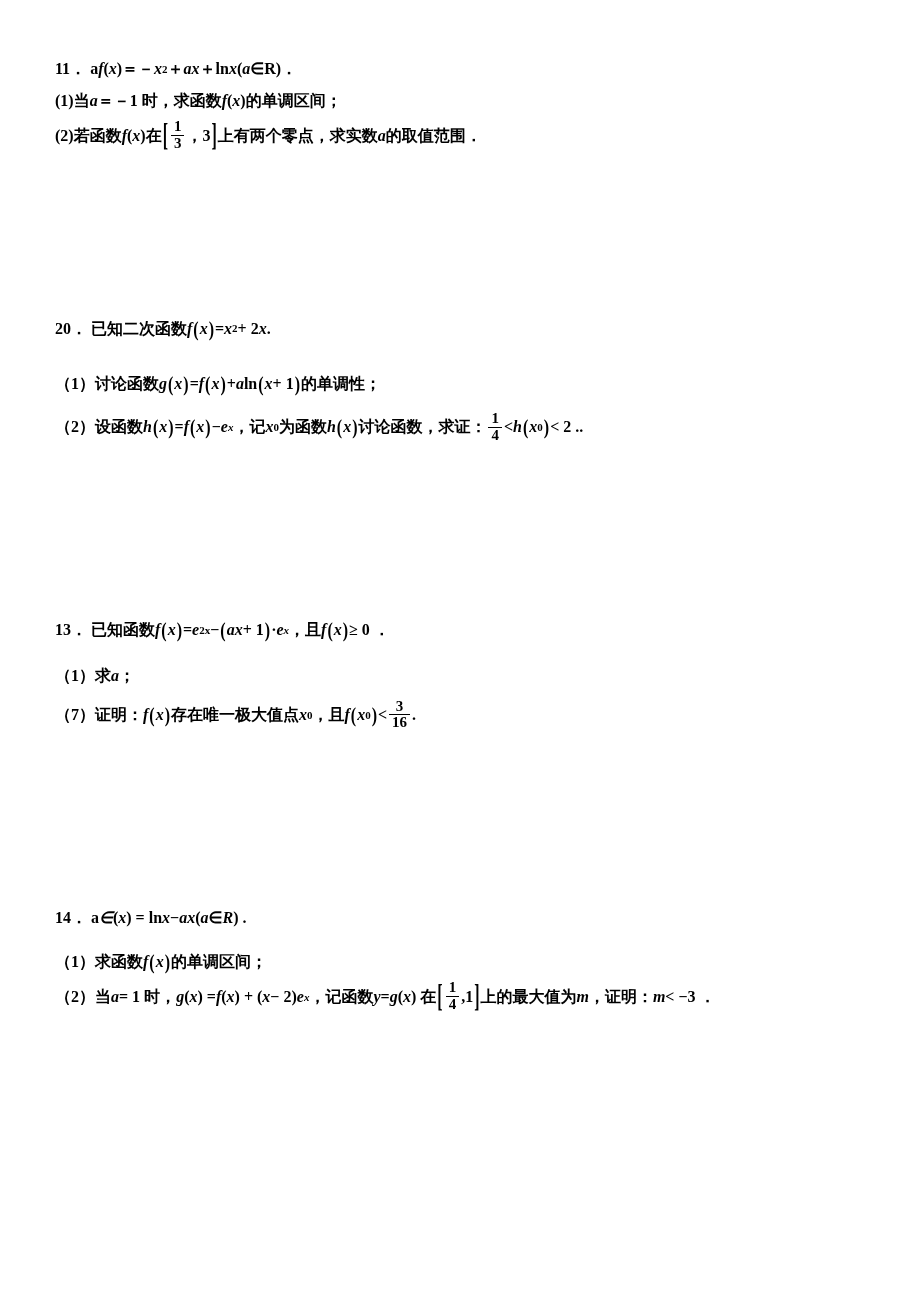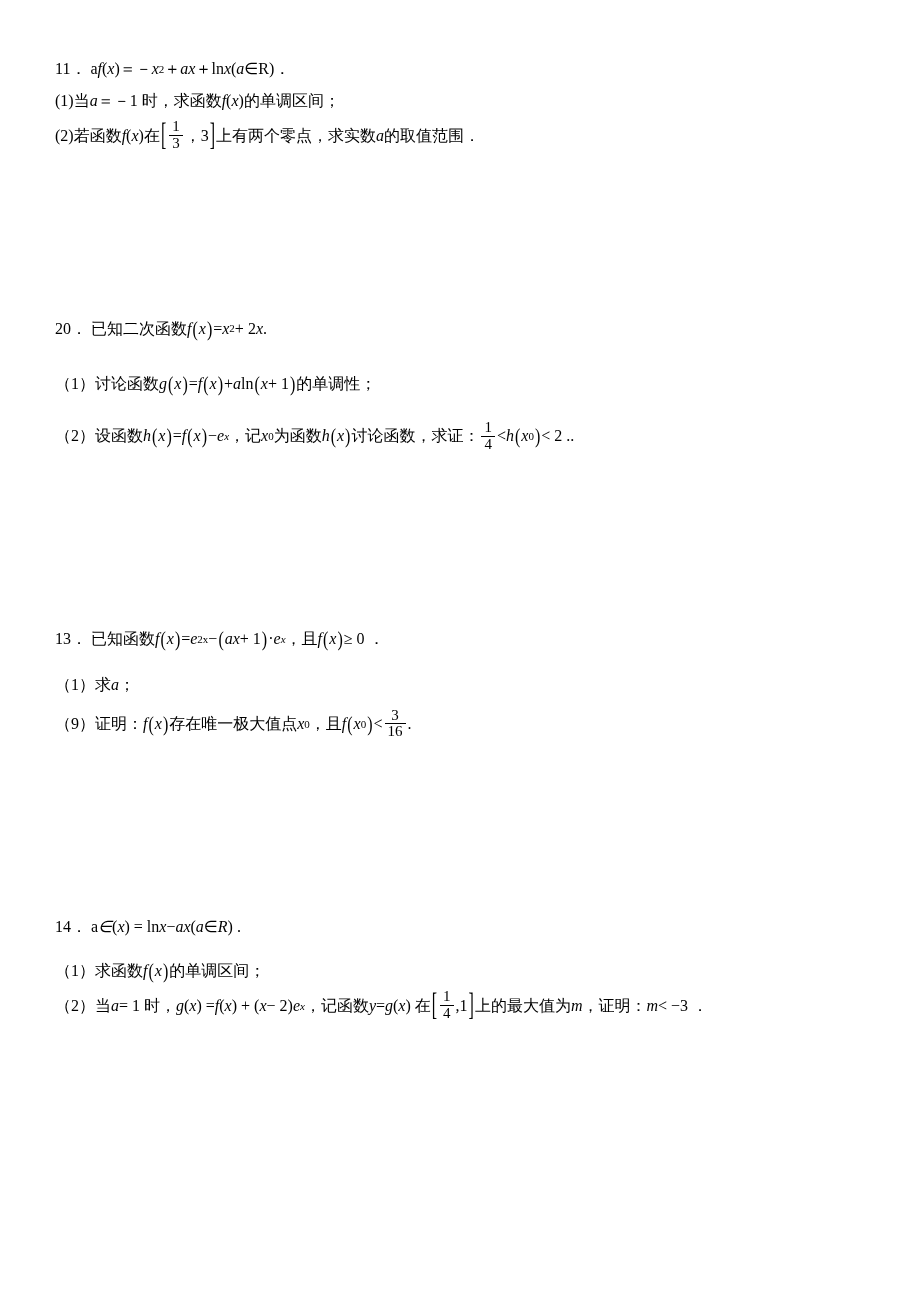--- a/index.html
+++ b/index.html
@@ -14,20 +14,21 @@
     box-sizing: border-box;
   }
   .problem {
     margin-bottom: 18px;
   }
   .line {
     margin: 6px 0;
     display: flex;
     align-items: center;
     flex-wrap: wrap;
+    font-weight: bold;
   }
   .num {
     margin-right: 4px;
   }
   .ital { font-style: italic; font-family: "Times New Roman", serif; }
   .frac {
     display: inline-flex;
     flex-direction: column;
     align-items: center;
     vertical-align: middle;
@@ -147,21 +148,21 @@
     <span class="bigparen">)</span>
     <span> + </span>
     <span class="ital">a</span>
     <span> ln</span>
     <span class="bigparen">(</span>
     <span class="ital">x</span>
     <span> + 1</span>
     <span class="bigparen">)</span>
     <span> 的单调性；</span>
   </div>
-  <div class="line" style="margin-top:23px">
+  <div class="line" style="margin-top:14px">
     <span>（2）设函数 </span>
     <span class="ital">h</span>
     <span class="bigparen">(</span>
     <span class="ital">x</span>
     <span class="bigparen">)</span>
     <span> = </span>
     <span class="ital">f</span>
     <span class="bigparen">(</span>
     <span class="ital">x</span>
     <span class="bigparen">)</span>
@@ -219,21 +220,21 @@
     <span class="ital">x</span>
     <span class="bigparen">)</span>
     <span> ≥ 0 ．</span>
   </div>
   <div class="line" style="margin-top:20px">
     <span>（1）求 </span>
     <span class="ital">a</span>
     <span>；</span>
   </div>
   <div class="line" style="margin-top:10px">
-    <span>（9）证明：</span>
+    <span>（7）证明：</span>
     <span class="ital">f</span>
     <span class="bigparen">(</span>
     <span class="ital">x</span>
     <span class="bigparen">)</span>
     <span> 存在唯一极大值点 </span>
     <span class="ital">x</span>
     <sub>0</sub>
     <span>，且 </span>
     <span class="ital">f</span>
     <span class="bigparen">(</span>

